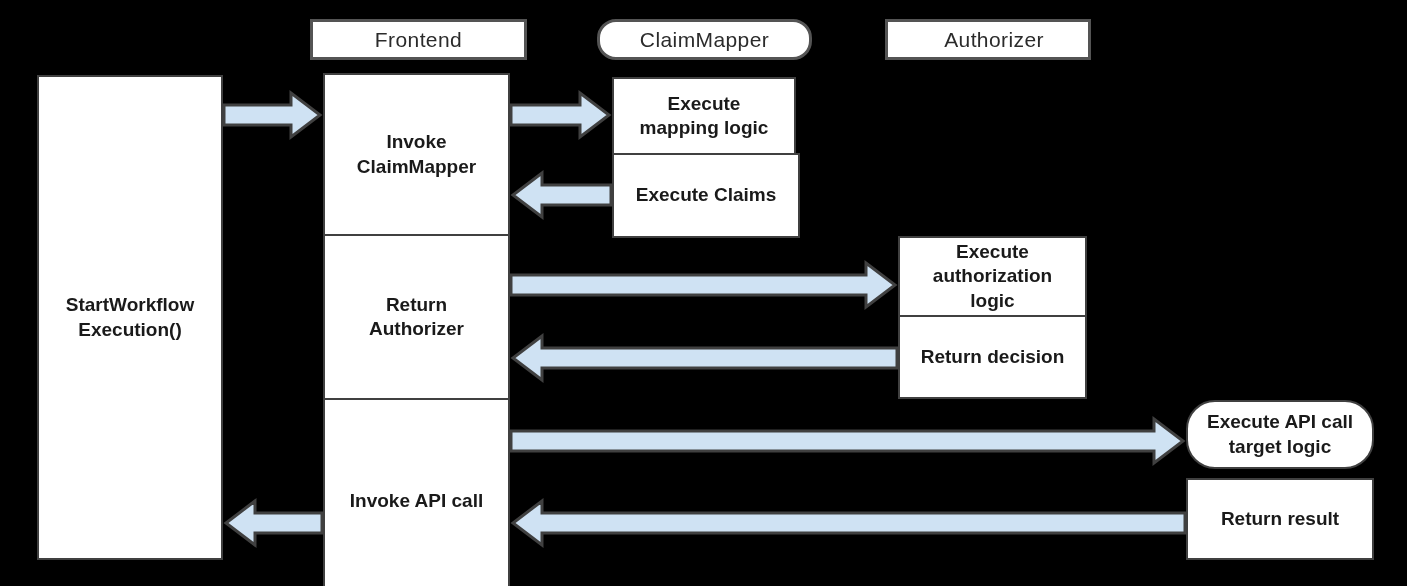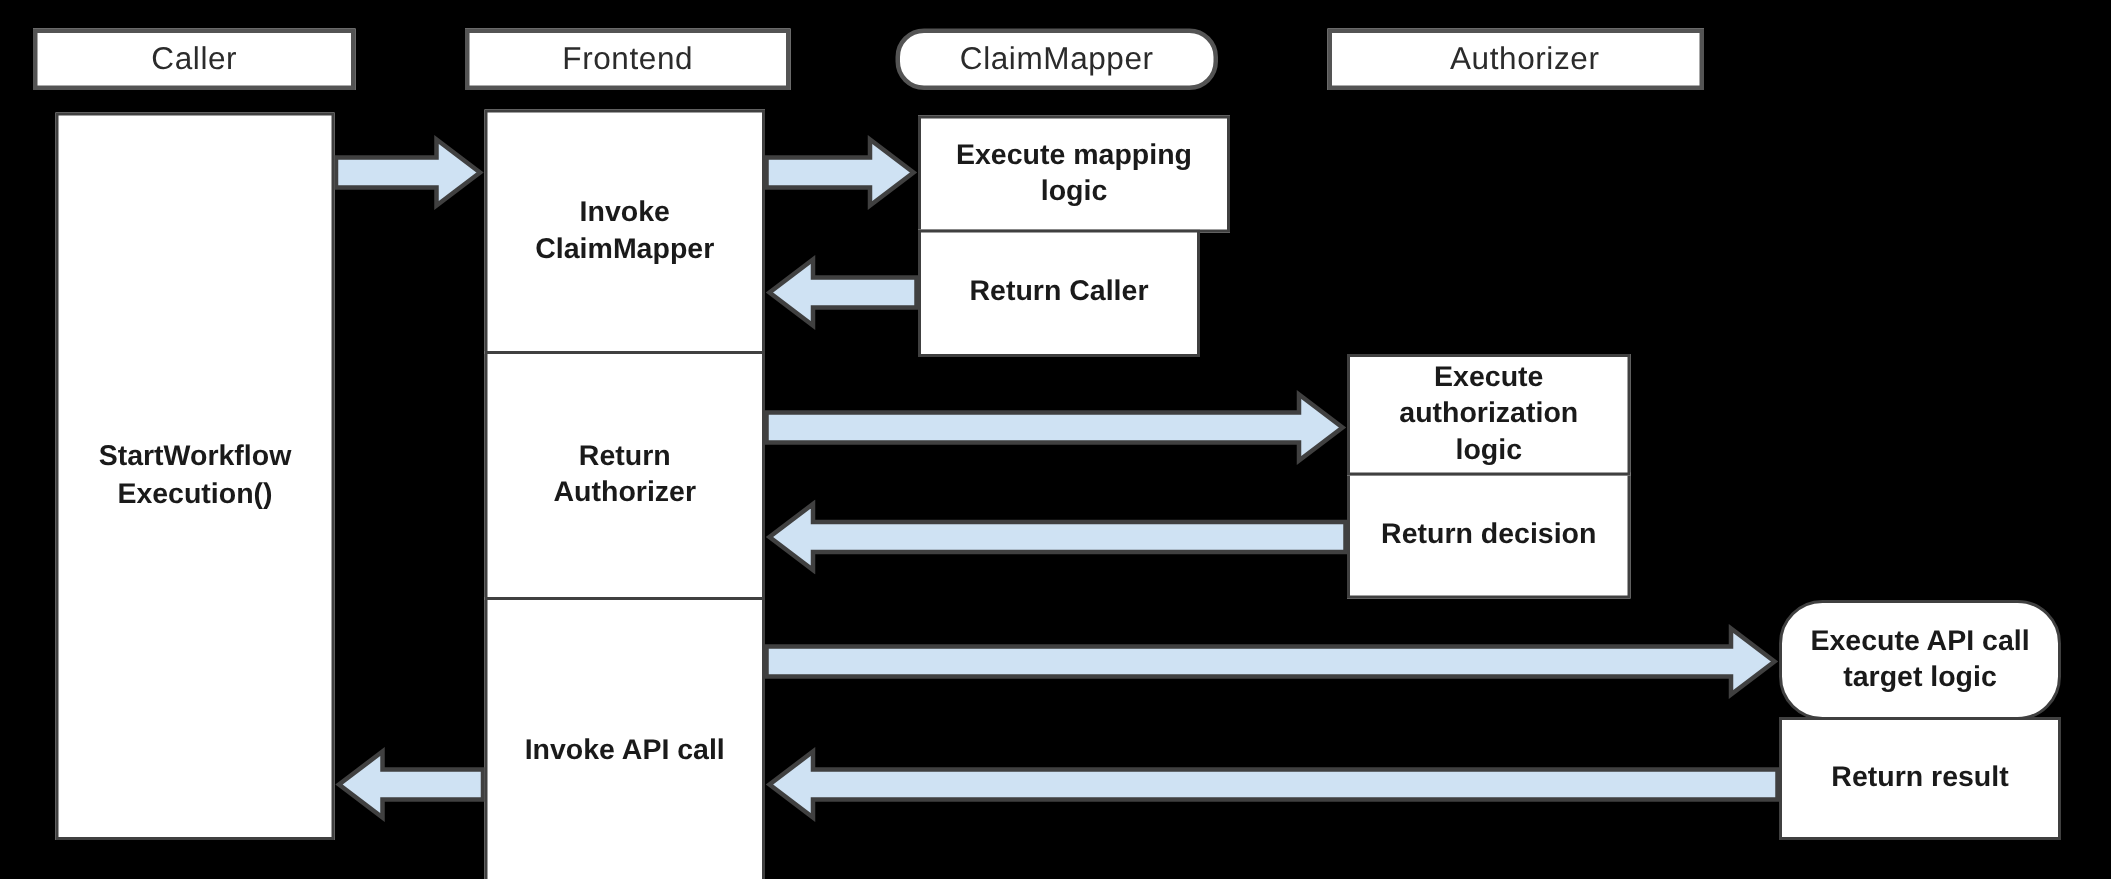--- a/index.html
+++ b/index.html
@@ -28,59 +28,58 @@
     display:flex;align-items:center;justify-content:center;
     text-align:center;font-size:19px;font-weight:700;line-height:1.28;
     color:var(--text);padding:0 14px;
   }
   .arrow{position:absolute;display:block;}
   .arrow polygon{fill:var(--arrow-fill);stroke:var(--arrow-outline);stroke-width:3;stroke-linejoin:miter;}
   
   #h-caller{left:22px;width:215px;}
   #h-frontend{left:310px;width:217px;}
   #h-claimmapper{left:597px;width:215px;border-radius:19px;}
-  #h-authorizer{left:885px;width:251px;padding-left:12px;}
+  #h-authorizer{left:885px;width:206px;padding-left:12px;}
   #h-calltarget{left:1172px;width:215px;}
   
   #b-startworkflow{left:37px;top:75px;width:186px;height:485px;}
   #b-invoke-claimmapper{left:323px;top:73px;width:187px;height:163px;}
   #b-invoke-authorizer{left:323px;top:234px;width:187px;height:166px;}
   #b-invoke-apicall{left:323px;top:398px;width:187px;height:207px;}
-  #b-exec-mapping{left:612px;top:77px;width:208px;height:78px;}
+  #b-exec-mapping{left:612px;top:77px;width:184px;height:78px;}
   #b-return-claims{left:612px;top:153px;width:188px;height:85px;}
   #b-exec-auth{left:898px;top:236px;width:189px;height:81px;}
   #b-return-decision{left:898px;top:315px;width:189px;height:84px;}
-  #b-exec-target{left:1186px;top:400px;width:188px;height:80px;border-radius:29px;}
+  #b-exec-target{left:1186px;top:400px;width:188px;height:69px;border-radius:29px;}
   #b-return-result{left:1186px;top:478px;width:188px;height:82px;}
   
   #a1{left:223px;top:90px;}
   #a2{left:510px;top:90px;}
   #a3{left:510px;top:170px;}
   #a4{left:510px;top:260px;}
   #a5{left:510px;top:333px;}
   #a6{left:510px;top:416px;}
   #a7{left:510px;top:498px;}
   #a8{left:223px;top:498px;}
 </style>
 </head>
 <body>
 
 <div class="stage">
 
-  <div class="hbox" id="h-caller">Caller</div>
   <div class="hbox" id="h-frontend">Frontend</div>
   <div class="hbox" id="h-claimmapper">ClaimMapper</div>
   <div class="hbox" id="h-authorizer">Authorizer</div>
 
   <div class="box" id="b-startworkflow">StartWorkflow Execution()</div>
   <div class="box" id="b-invoke-claimmapper">Invoke ClaimMapper</div>
   <div class="box" id="b-invoke-authorizer">Return Authorizer</div>
   <div class="box" id="b-invoke-apicall">Invoke API call</div>
   <div class="box" id="b-exec-mapping">Execute mapping logic</div>
-  <div class="box" id="b-return-claims">Return Caller</div>
+  <div class="box" id="b-return-claims">Execute Claims</div>
   <div class="box" id="b-return-decision">Return decision</div>
   <div class="box" id="b-exec-auth">Execute authorization logic</div>
   <div class="box" id="b-exec-target">Execute API call target logic</div>
   <div class="box" id="b-return-result">Return result</div>
 
   <svg class="arrow" id="a1" width="100" height="50" viewBox="0 0 100 50">
     <polygon points="1,15 68,15 68,3 97,25 68,47 68,35 1,35"></polygon>
   </svg>
   <svg class="arrow" id="a2" width="102" height="50" viewBox="0 0 102 50">
     <polygon points="1,15 70,15 70,3 99,25 70,47 70,35 1,35"></polygon>

